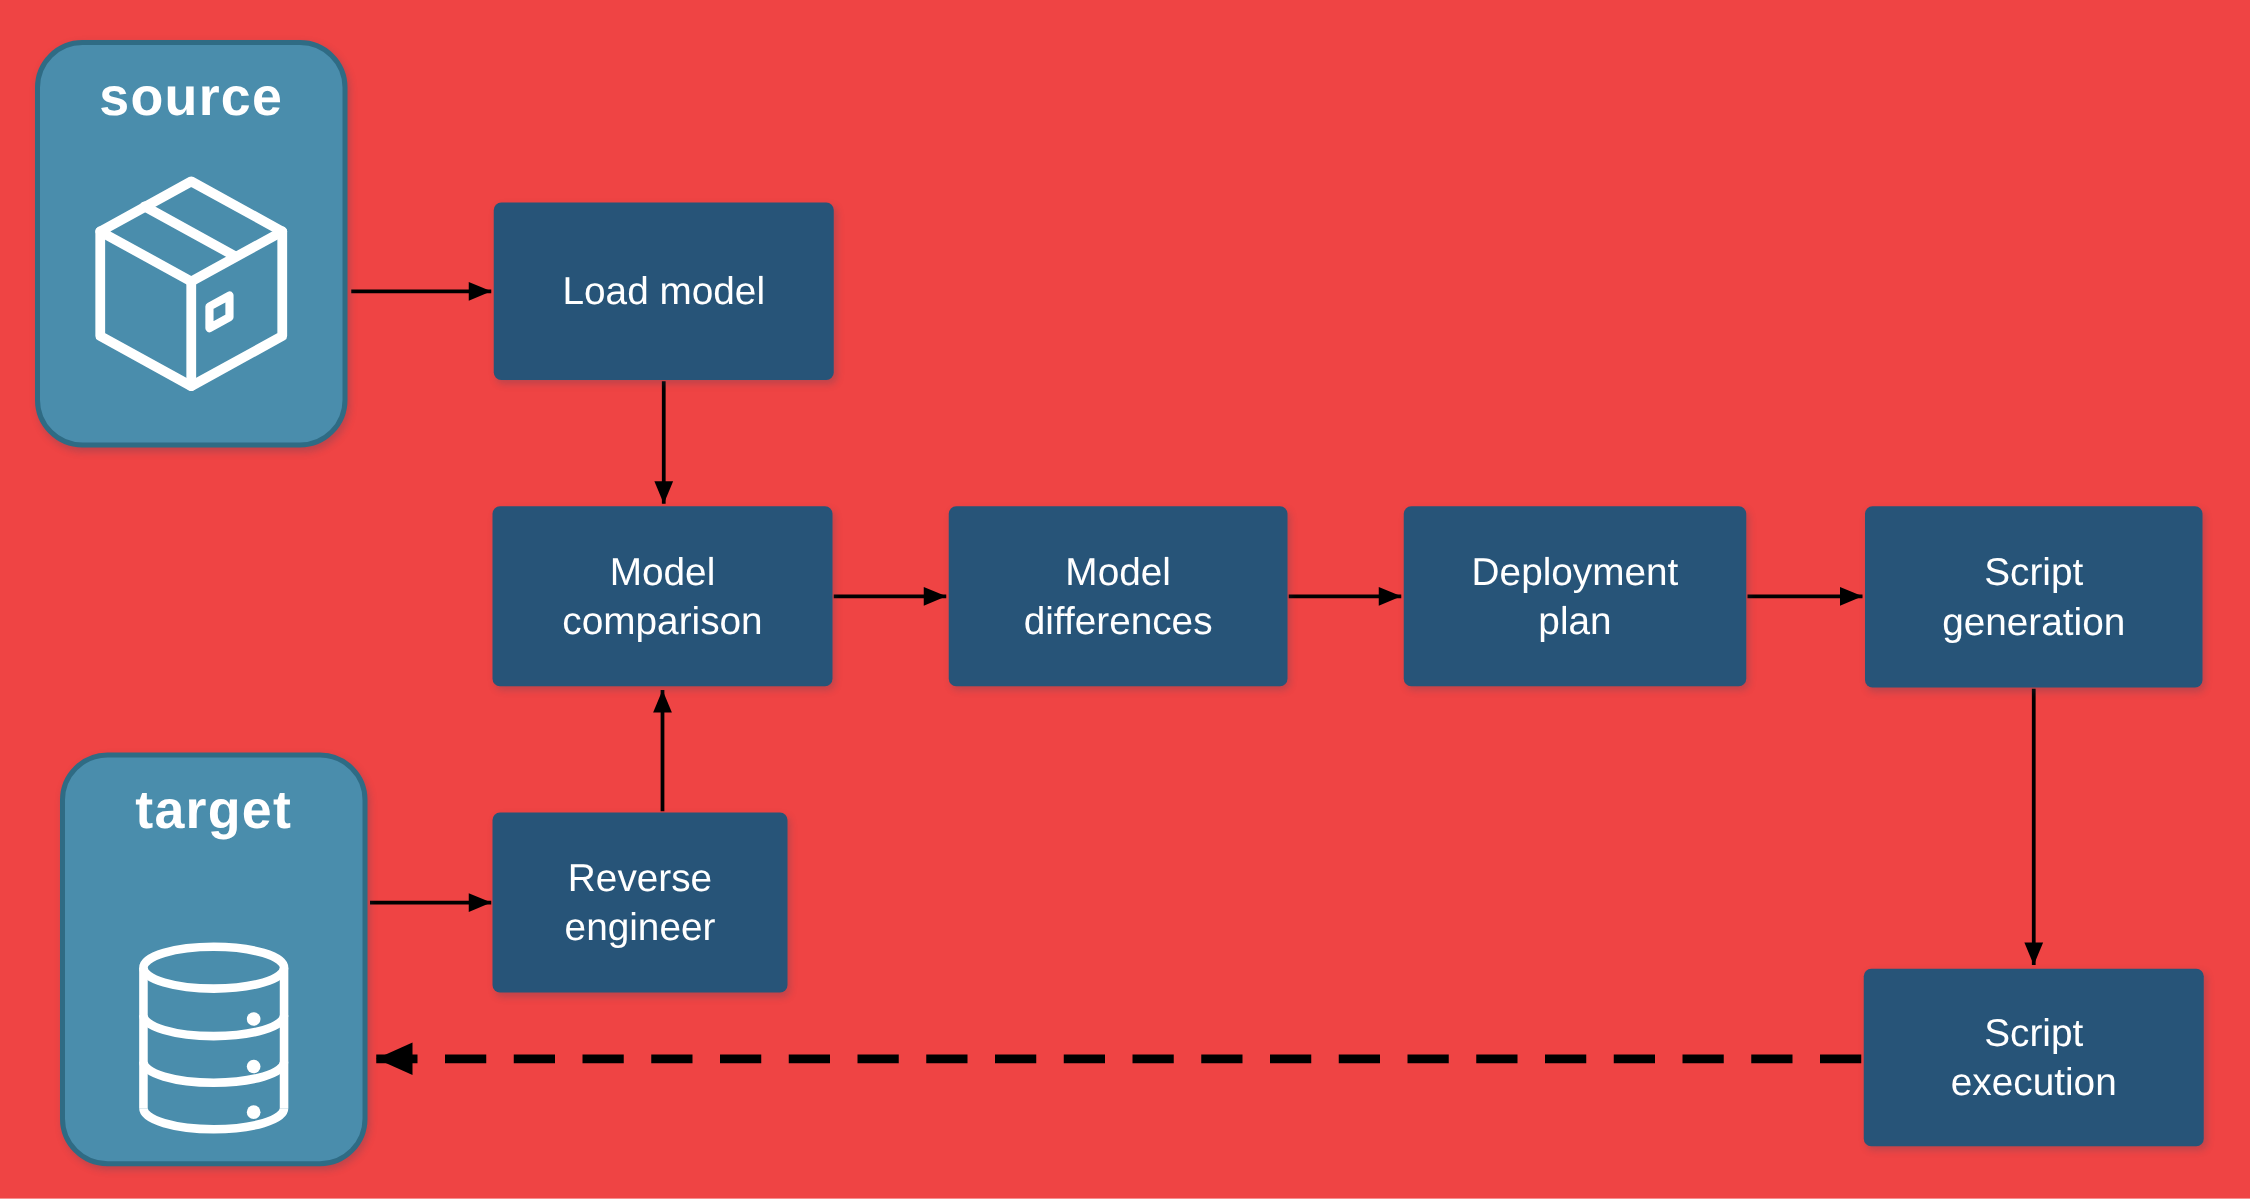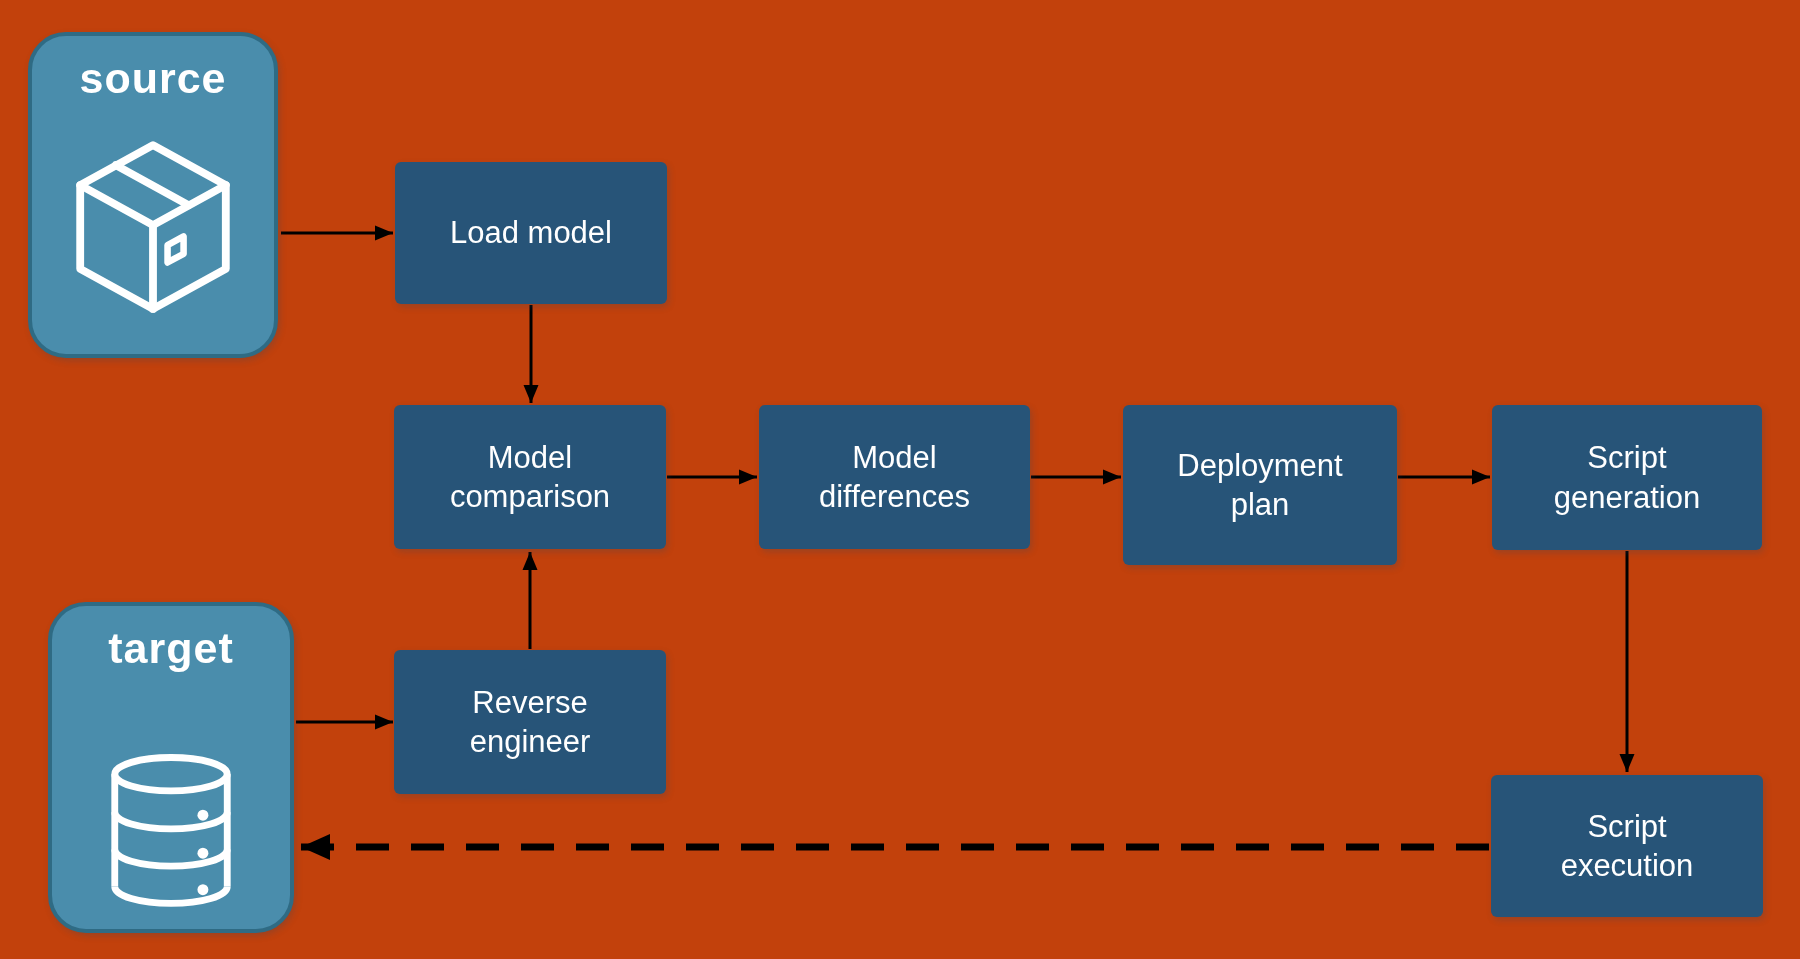--- a/index.html
+++ b/index.html
@@ -2,21 +2,21 @@
 <html><head>
 <meta charset="utf-8">
 <style>
   html, body { margin: 0; padding: 0; background: #ffffff; }
   body { font-family: "Liberation Sans", "DejaVu Sans", sans-serif; }
 
   .canvas {
     position: relative;
     width: 1800px;
     height: 959px;
-    background: #c2410c;
+    background: #ef4444;
     overflow: hidden;
   }
 
   
   .connectors {
     position: absolute;
     left: 0; top: 0;
     width: 1800px;
     height: 959px;
     pointer-events: none;
@@ -36,23 +36,23 @@
     text-align: center;
     font-size: 31px;
     line-height: 1.26;
     box-shadow: 2px 3px 6px rgba(44, 70, 100, 0.25);
   }
   .node-label { white-space: pre-line; }
 
   #load-model        { left: 395px;  top: 162px; width: 272px; height: 142px; }
   #model-comparison  { left: 394px;  top: 405px; width: 272px; height: 144px; }
   #model-differences { left: 759px;  top: 405px; width: 271px; height: 144px; }
-  #deployment-plan   { left: 1123px; top: 405px; width: 274px; height: 160px; }
+  #deployment-plan   { left: 1123px; top: 405px; width: 274px; height: 144px; }
   #script-generation { left: 1492px; top: 405px; width: 270px; height: 145px; }
-  #reverse-engineer  { left: 394px;  top: 650px; width: 272px; height: 144px; }
+  #reverse-engineer  { left: 394px;  top: 650px; width: 236px; height: 144px; }
   #script-execution  { left: 1491px; top: 775px; width: 272px; height: 142px; }
 
   
   .endpoint {
     position: absolute;
     background: #4A8DAC;
     border: 4px solid #2F6B84;
     border-radius: 38px;
     display: flex;
     flex-direction: column;

